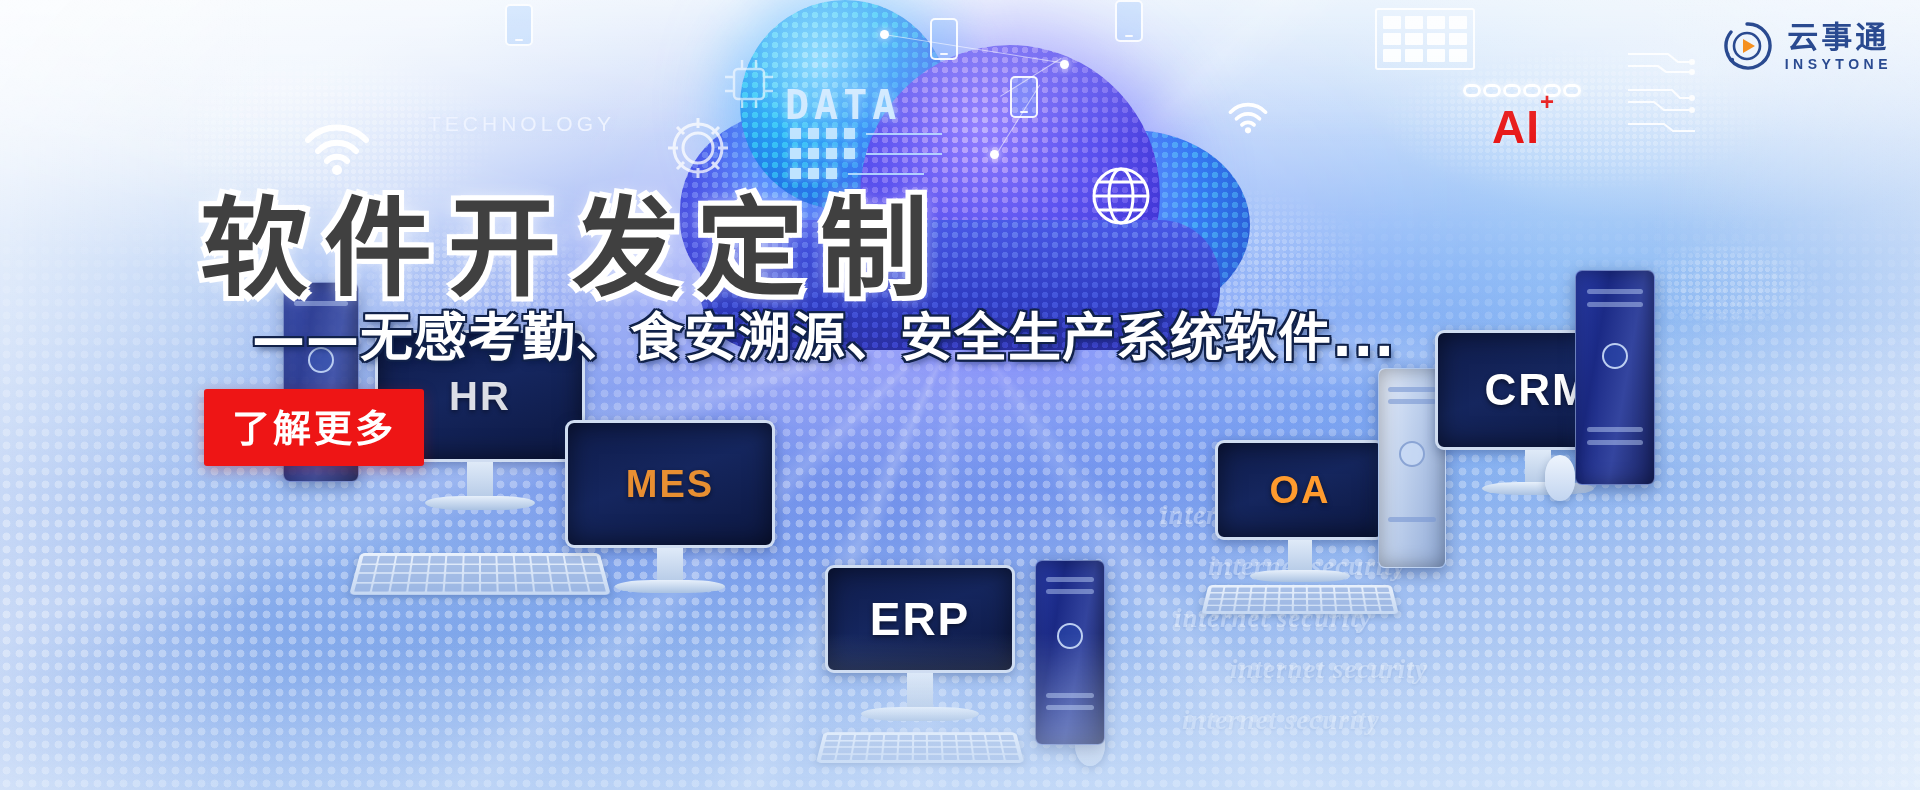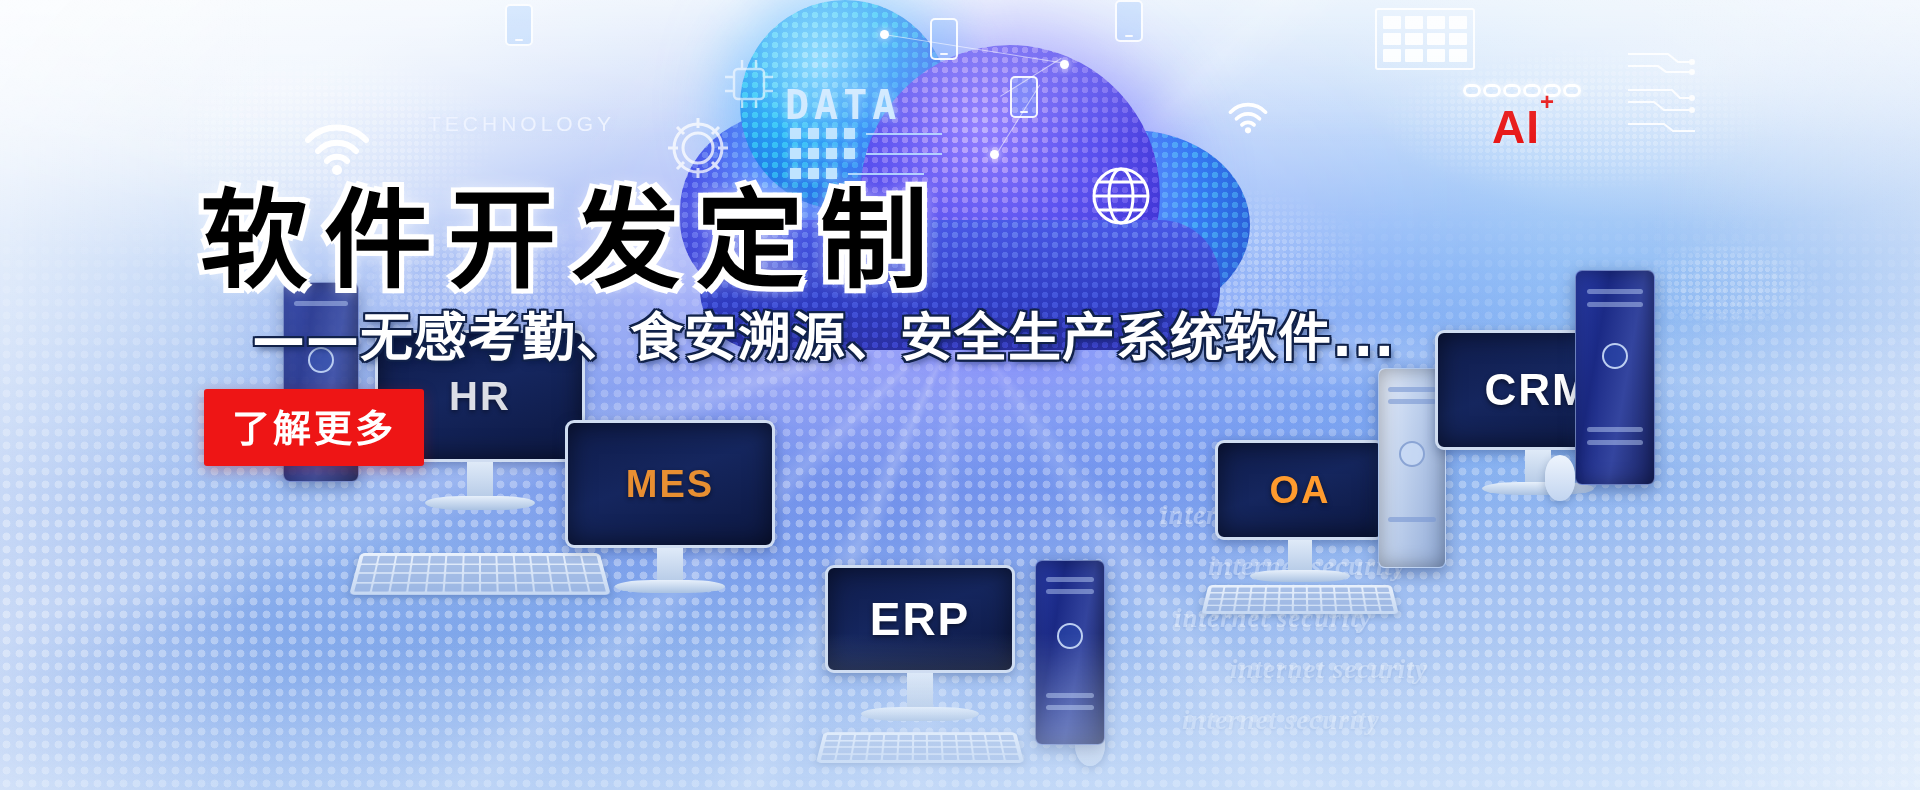--- a/index.html
+++ b/index.html
@@ -205,23 +205,23 @@
     color:#ffffff;font-size:27px;font-weight:700;font-style:italic;
     letter-spacing:1px;white-space:nowrap;line-height:1.9;
     text-shadow:0 1px 3px rgba(30,60,120,.5);
     font-family:"Liberation Serif",serif;
   }
 
   
   .copy{position:absolute;left:200px;top:195px;width:1010px;}
 
   .headline{
-    font-family:Liberation Mono, monospace;
+    font-family:Liberation Sans, sans-serif;
     font-size:108px;font-weight:700;line-height:1;
-    color:#000000;letter-spacing:16px;
+    color:#404040;letter-spacing:16px;
     margin:0 0 6px 0;
     text-shadow:
       3px 0 0 #fff,-3px 0 0 #fff,0 3px 0 #fff,0 -3px 0 #fff,
       3px 3px 0 #fff,-3px 3px 0 #fff,3px -3px 0 #fff,-3px -3px 0 #fff,
       5px 5px 0 #fff,-5px 5px 0 #fff,5px -5px 0 #fff,-5px -5px 0 #fff,
       0 0 18px rgba(255,255,255,.95);
   }
 
   .subline{
     font-family:"DejaVu Sans","Liberation Sans",sans-serif;
@@ -677,14 +677,27 @@
   <div class="copy">
 
     <h1 class="headline">软件开发定制</h1>
 
 
     <p class="tagline">——无感考勤、食安溯源、安全生产系统软件...</p>
 
     <button class="cta">了解更多</button>
   </div>
 
+  <div class="logo">
+    <svg class="mark" viewBox="0 0 52 52">
+      <path d="M26 4 A22 22 0 1 1 10 12" fill="none" stroke="#2a4a90" stroke-width="3.4" stroke-linecap="round"></path>
+      <circle cx="26" cy="26" r="13" fill="none" stroke="#2a4a90" stroke-width="2.6"></circle>
+      <path d="M22 19 L34 26 L22 33 Z" fill="#f59020"></path>
+      <circle cx="11" cy="40" r="2.2" fill="#2a4a90"></circle>
+      <circle cx="7" cy="34" r="1.5" fill="#2a4a90"></circle>
+    </svg>
+    <div class="wordwrap">
+      <span class="cn">云事通</span>
+      <span class="en">INSYTONE</span>
+    </div>
+  </div>
 
 </div>
 
 </body></html>

